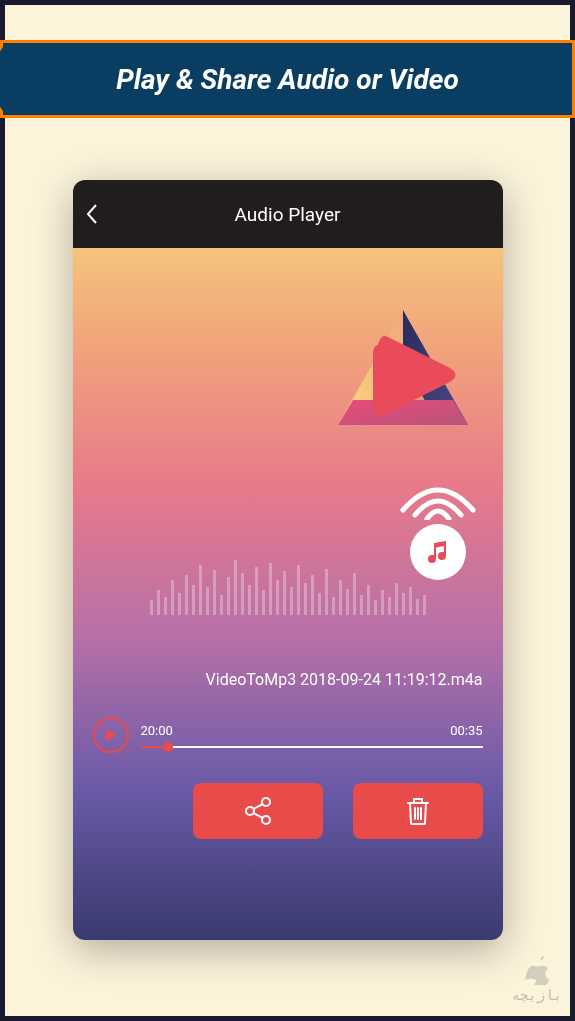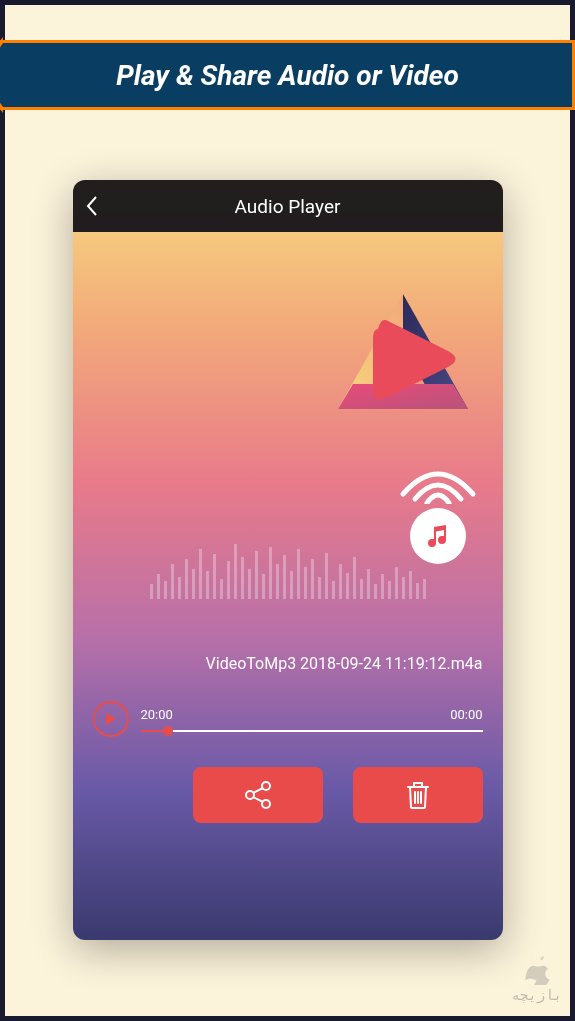--- a/index.html
+++ b/index.html
@@ -16,21 +16,21 @@
       height: 1021px;
       background: #fcf3db;
       border: 5px solid #1a1a2e;
       position: relative;
     }
     .banner {
       position: absolute;
       top: 35px;
       left: -5px;
       right: -5px;
-      height: 70px;
+      height: 78px;
       background: #0a3d62;
       border: 3px solid #ff7f00;
       display: flex;
       align-items: center;
       justify-content: center;
       color: #fff;
       font-size: 28px;
       font-weight: bold;
       font-style: italic;
     }
@@ -64,21 +64,21 @@
       width: 430px;
       height: 760px;
       border-radius: 12px;
       overflow: hidden;
       box-shadow: 0 10px 40px rgba(0,0,0,0.3);
       background: linear-gradient(180deg, #f7d97e 0%, #f2a87a 20%, #e87a8a 40%, #b870a8 60%, #6a5aa8 80%, #3a3a6e 100%);
       display: flex;
       flex-direction: column;
     }
     .app-bar {
-      height: 52px;
+      height: 68px;
       background: rgba(10,10,20,0.9);
       display: flex;
       align-items: center;
       padding: 8px 12px;
       color: #fff;
       flex-shrink: 0;
     }
     .back-btn {
       width: 30px;
       height: 52px;
@@ -334,21 +334,21 @@
 
       <div class="progress-row">
         <div class="play-circle">
           <svg width="12" height="14" viewBox="0 0 12 14">
             <path d="M1 1 L11 7 L1 13 Z" fill="#e94b4b"></path>
           </svg>
         </div>
         <div class="progress-track">
           <div class="time-row">
             <span>20:00</span>
-            <span>00:00</span>
+            <span>00:35</span>
           </div>
           <div class="track-line">
             <div class="track-fill"></div>
             <div class="track-dot"></div>
           </div>
         </div>
       </div>
 
       <div class="action-row">
         <div class="action-btn">

